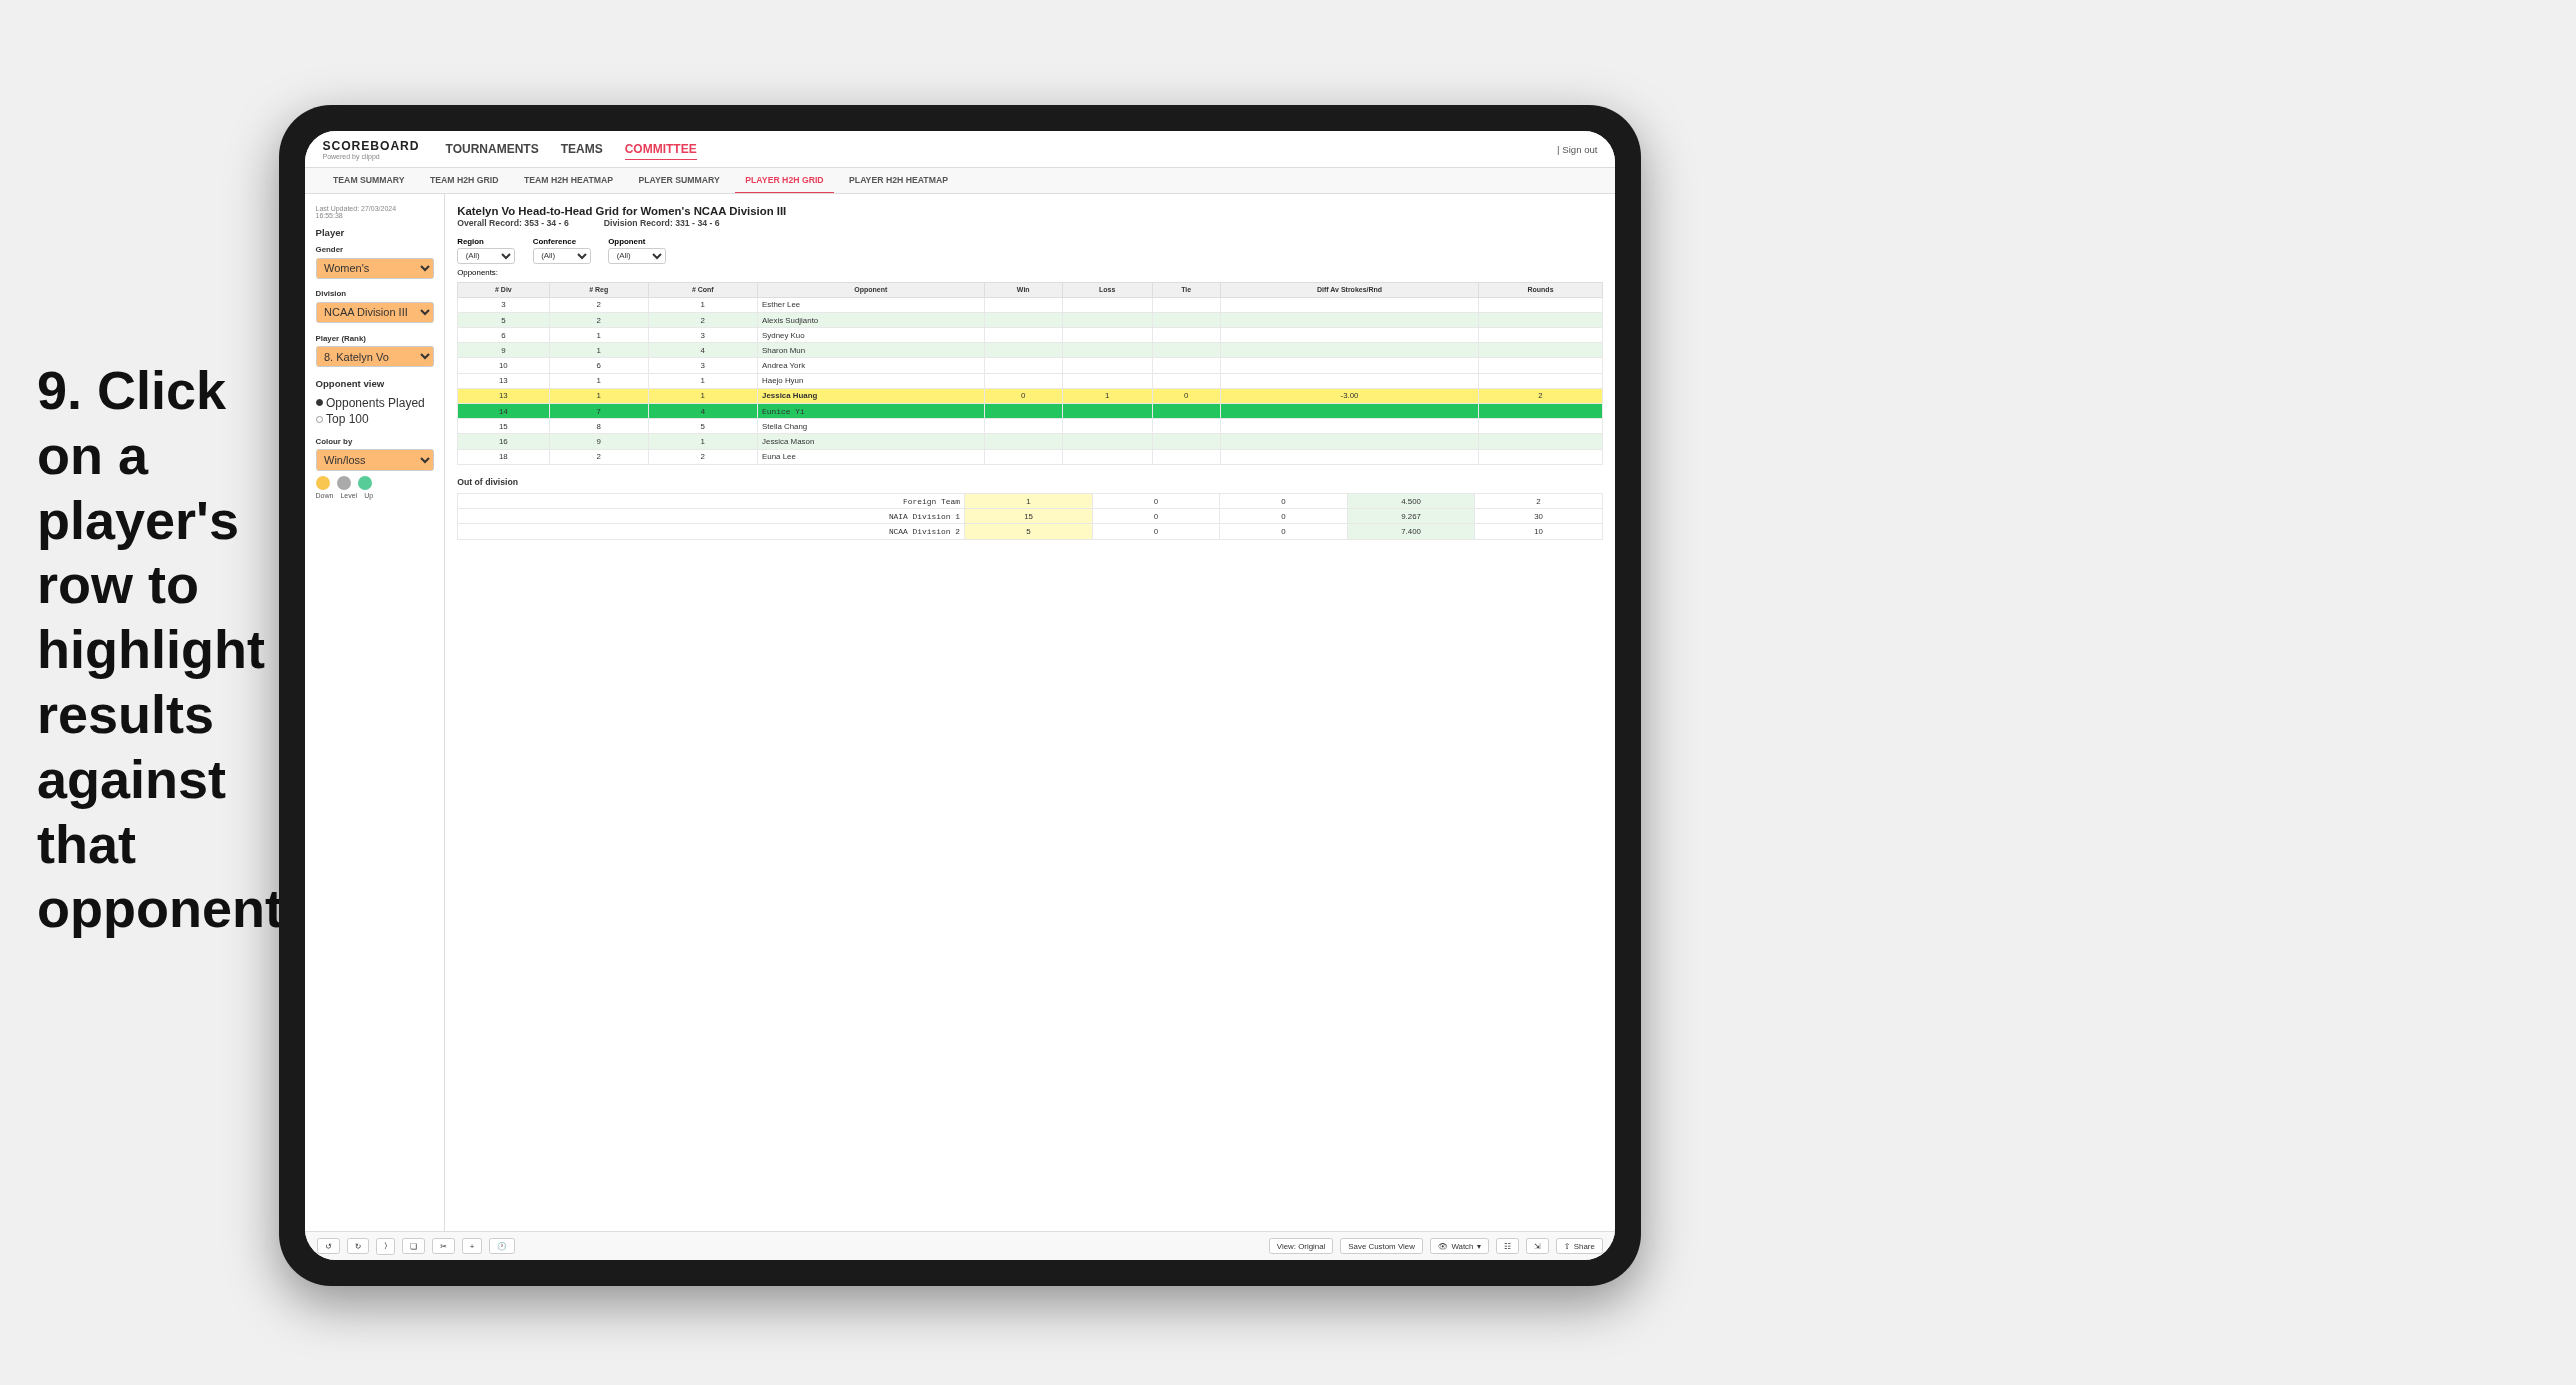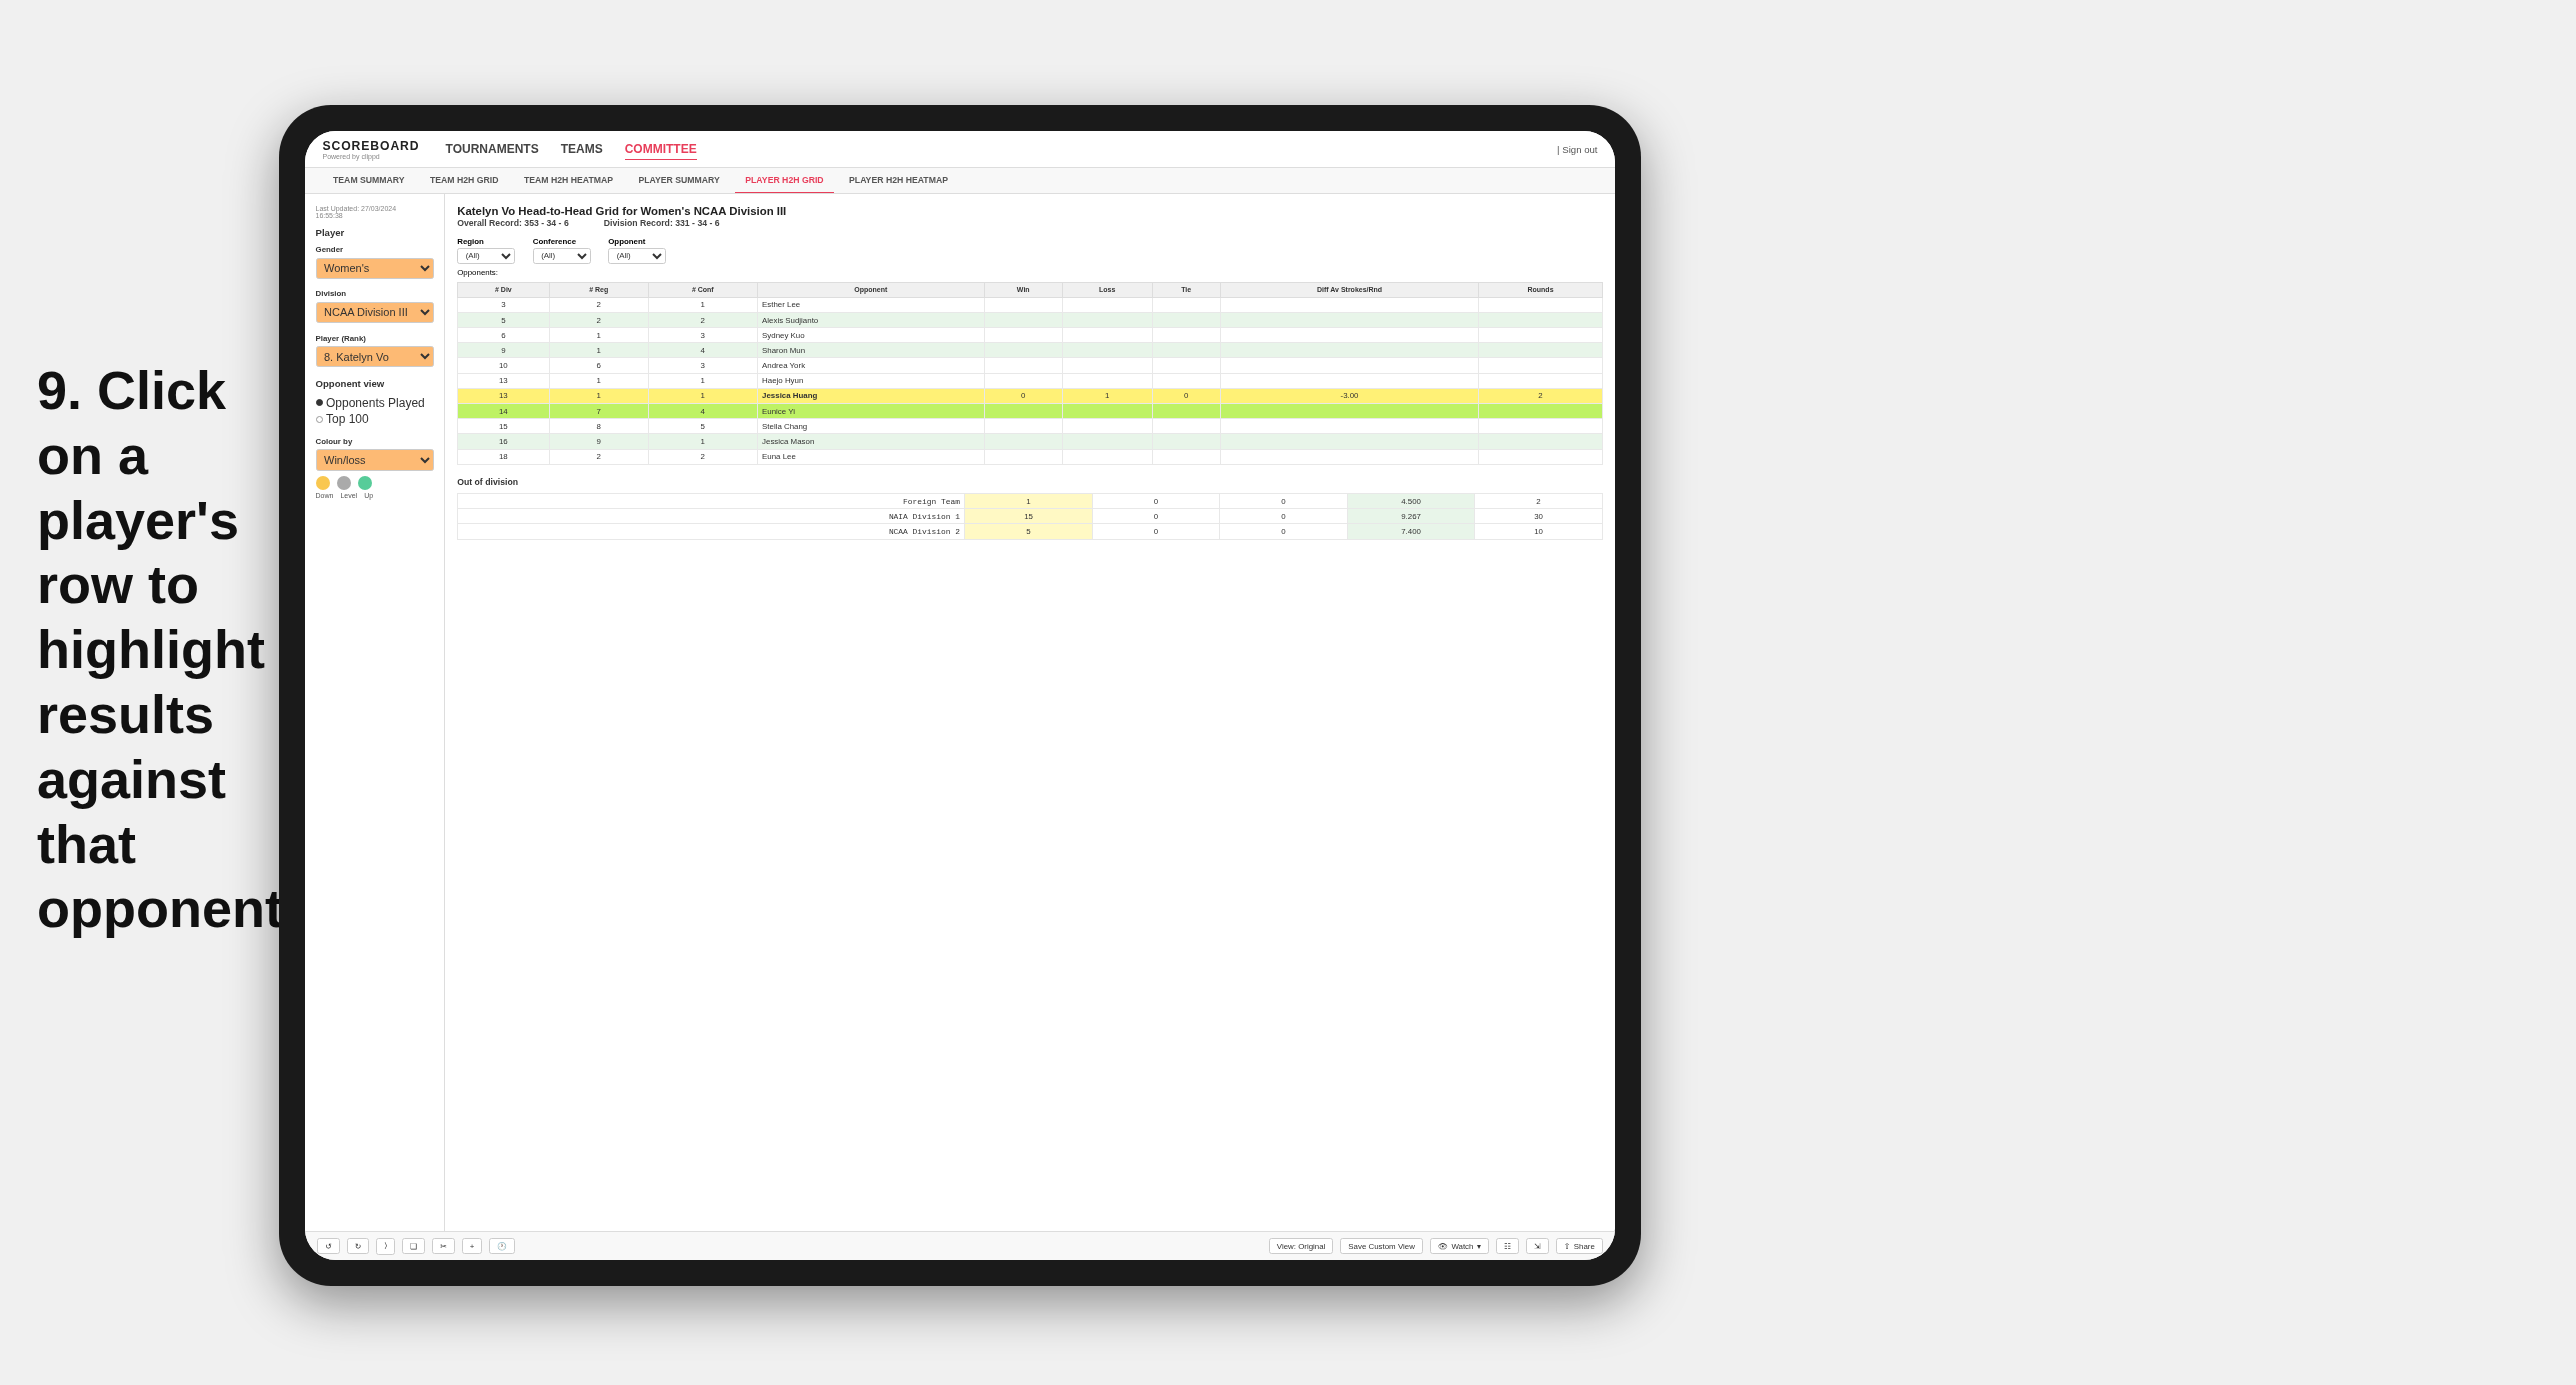--- a/index.html
+++ b/index.html
@@ -602,21 +602,21 @@
                 <td>13</td>
                 <td>1</td>
                 <td>1</td>
                 <td class="name-cell" style="font-weight: 700;">Jessica Huang</td>
                 <td>0</td>
                 <td>1</td>
                 <td>0</td>
                 <td>-3.00</td>
                 <td>2</td>
               </tr>
-              <tr style="background: #bef264;">
+              <tr style="background: #22c55e; font-family: Liberation Mono, monospace;">
                 <td>14</td>
                 <td>7</td>
                 <td>4</td>
                 <td class="name-cell">Eunice Yi</td>
                 <td></td>
                 <td></td>
                 <td></td>
                 <td></td>
                 <td></td>
               </tr>

